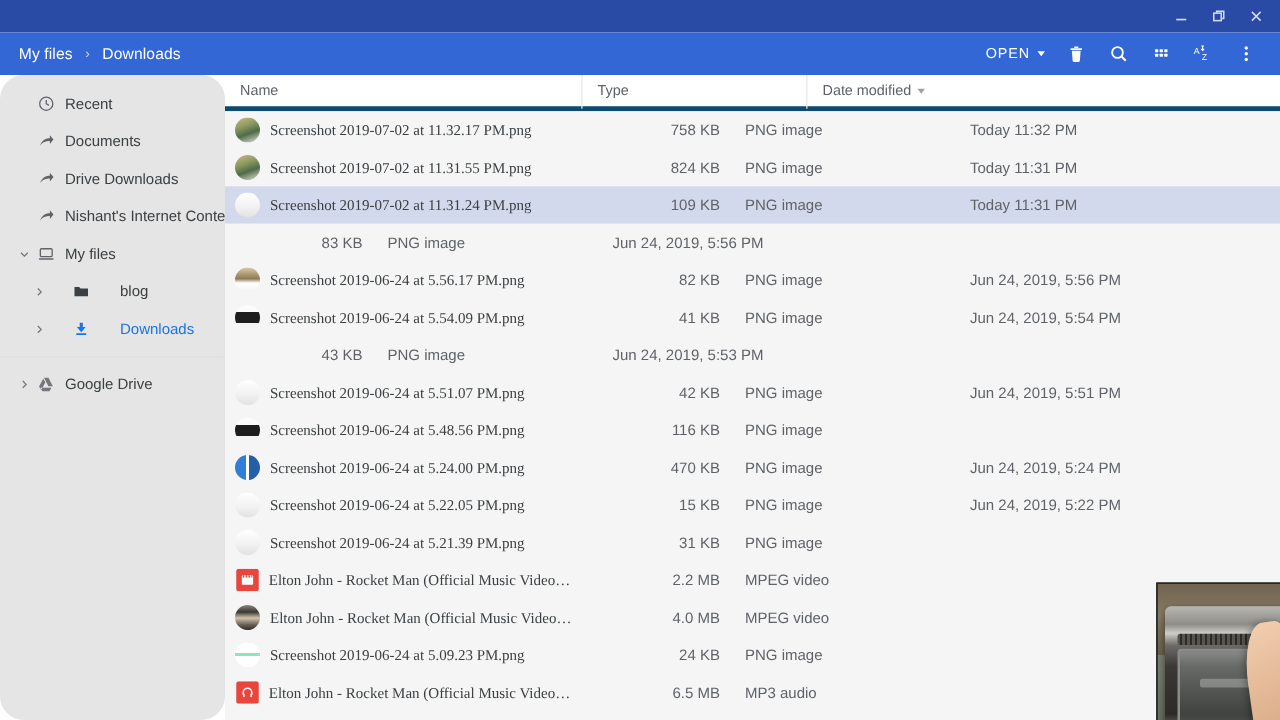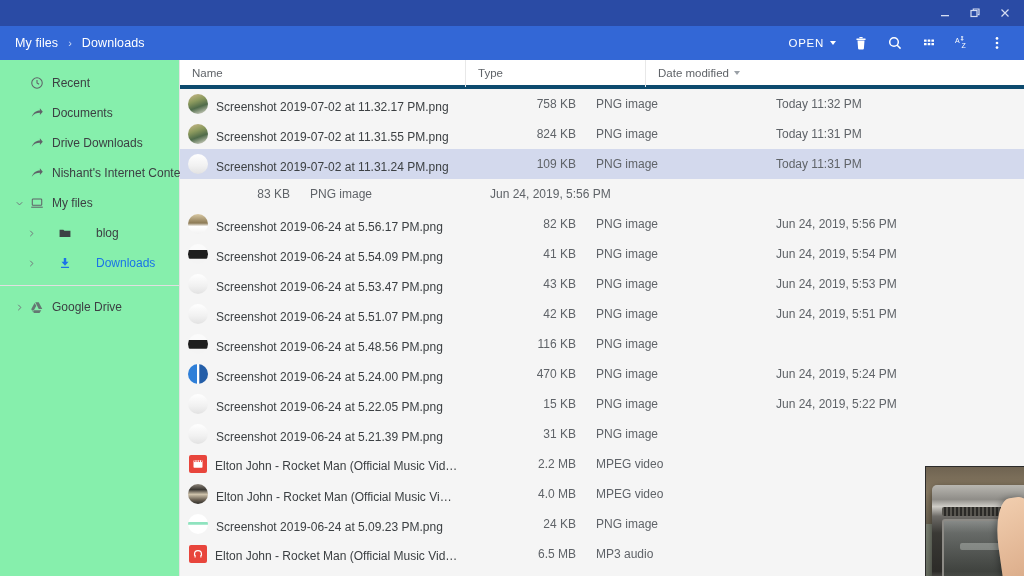--- a/index.html
+++ b/index.html
@@ -51,23 +51,23 @@
     width: 34px; height: 30px; display: flex;
     align-items: center; justify-content: center; color: #fff;
   }
   .tb-icon svg { display: block; }
 
   
   .body { display: flex; height: 516px; }
 
   
   .sidebar {
-    width: 180px; background: #86efac;
+    width: 180px; background: #e5e5e5;
     border-right: 1px solid #e4e4e4;
-    padding-top: 8px; flex-shrink: 0;
+    padding-top: 8px; flex-shrink: 0; border-radius: 19px;
   }
   .nav-item {
     display: flex; align-items: center; height: 30px;
     padding-left: 12px; font-size: 12px; color: #3c4043;
     white-space: nowrap;
   }
   .nav-item .twisty {
     width: 14px; flex-shrink: 0; display: flex;
     align-items: center; justify-content: center; color: #70757a;
   }
@@ -98,21 +98,21 @@
     border-left: 3.5px solid transparent; border-right: 3.5px solid transparent;
     border-top: 4px solid #9aa0a6;
   }
 
   .row {
     display: flex; align-items: center; height: 30px;
     font-size: 12px; color: #3c4043; background: #f5f5f5;
   }
   .row.selected { background: #d3d9ed; }
   .cell { padding: 0 8px; white-space: nowrap; overflow: hidden; }
-  .cell.name { width: 286px; display: flex; align-items: flex-end; padding-left: 8px; }
+  .cell.name { width: 286px; display: flex; align-items: center; padding-left: 8px; font-family: Liberation Serif, serif; }
   .cell.size { width: 118px; text-align: right; justify-content: flex-end;
                display: flex; align-items: center; color: #5f6368; }
   .cell.type { width: 180px; padding-left: 12px; color: #5f6368; }
   .cell.date { flex: 1; padding-left: 12px; color: #5f6368; }
   .fname { padding-left: 8px; overflow: hidden; text-overflow: ellipsis; }
 
   
   .thumb {
     width: 20px; height: 20px; border-radius: 50%;
     flex-shrink: 0; background: #ffffff; overflow: hidden;
@@ -408,24 +408,20 @@
           <div class="row">
             <div class="cell name">
               <span class="thumb" style="background:linear-gradient(180deg,#fbfbfb 0%,#fbfbfb 28%,#1d1d1d 30%,#1d1d1d 72%,#f4f4f4 74%)"></span>
               <span class="fname">Screenshot 2019-06-24 at 5.54.09 PM.png</span>
             </div>
             <div class="cell size">41 KB</div>
             <div class="cell type">PNG image</div>
             <div class="cell date">Jun 24, 2019, 5:54 PM</div>
           </div>
           <div class="row">
-            <div class="cell name">
-              <span class="thumb" style="background:linear-gradient(180deg,#ffffff 0%,#f1f1f1 60%,#e2e2e2 100%)"></span>
-              <span class="fname">Screenshot 2019-06-24 at 5.53.47 PM.png</span>
-            </div>
             <div class="cell size">43 KB</div>
             <div class="cell type">PNG image</div>
             <div class="cell date">Jun 24, 2019, 5:53 PM</div>
           </div>
           <div class="row">
             <div class="cell name">
               <span class="thumb" style="background:linear-gradient(180deg,#ffffff 0%,#f1f1f1 60%,#e2e2e2 100%)"></span>
               <span class="fname">Screenshot 2019-06-24 at 5.51.07 PM.png</span>
             </div>
             <div class="cell size">42 KB</div>

